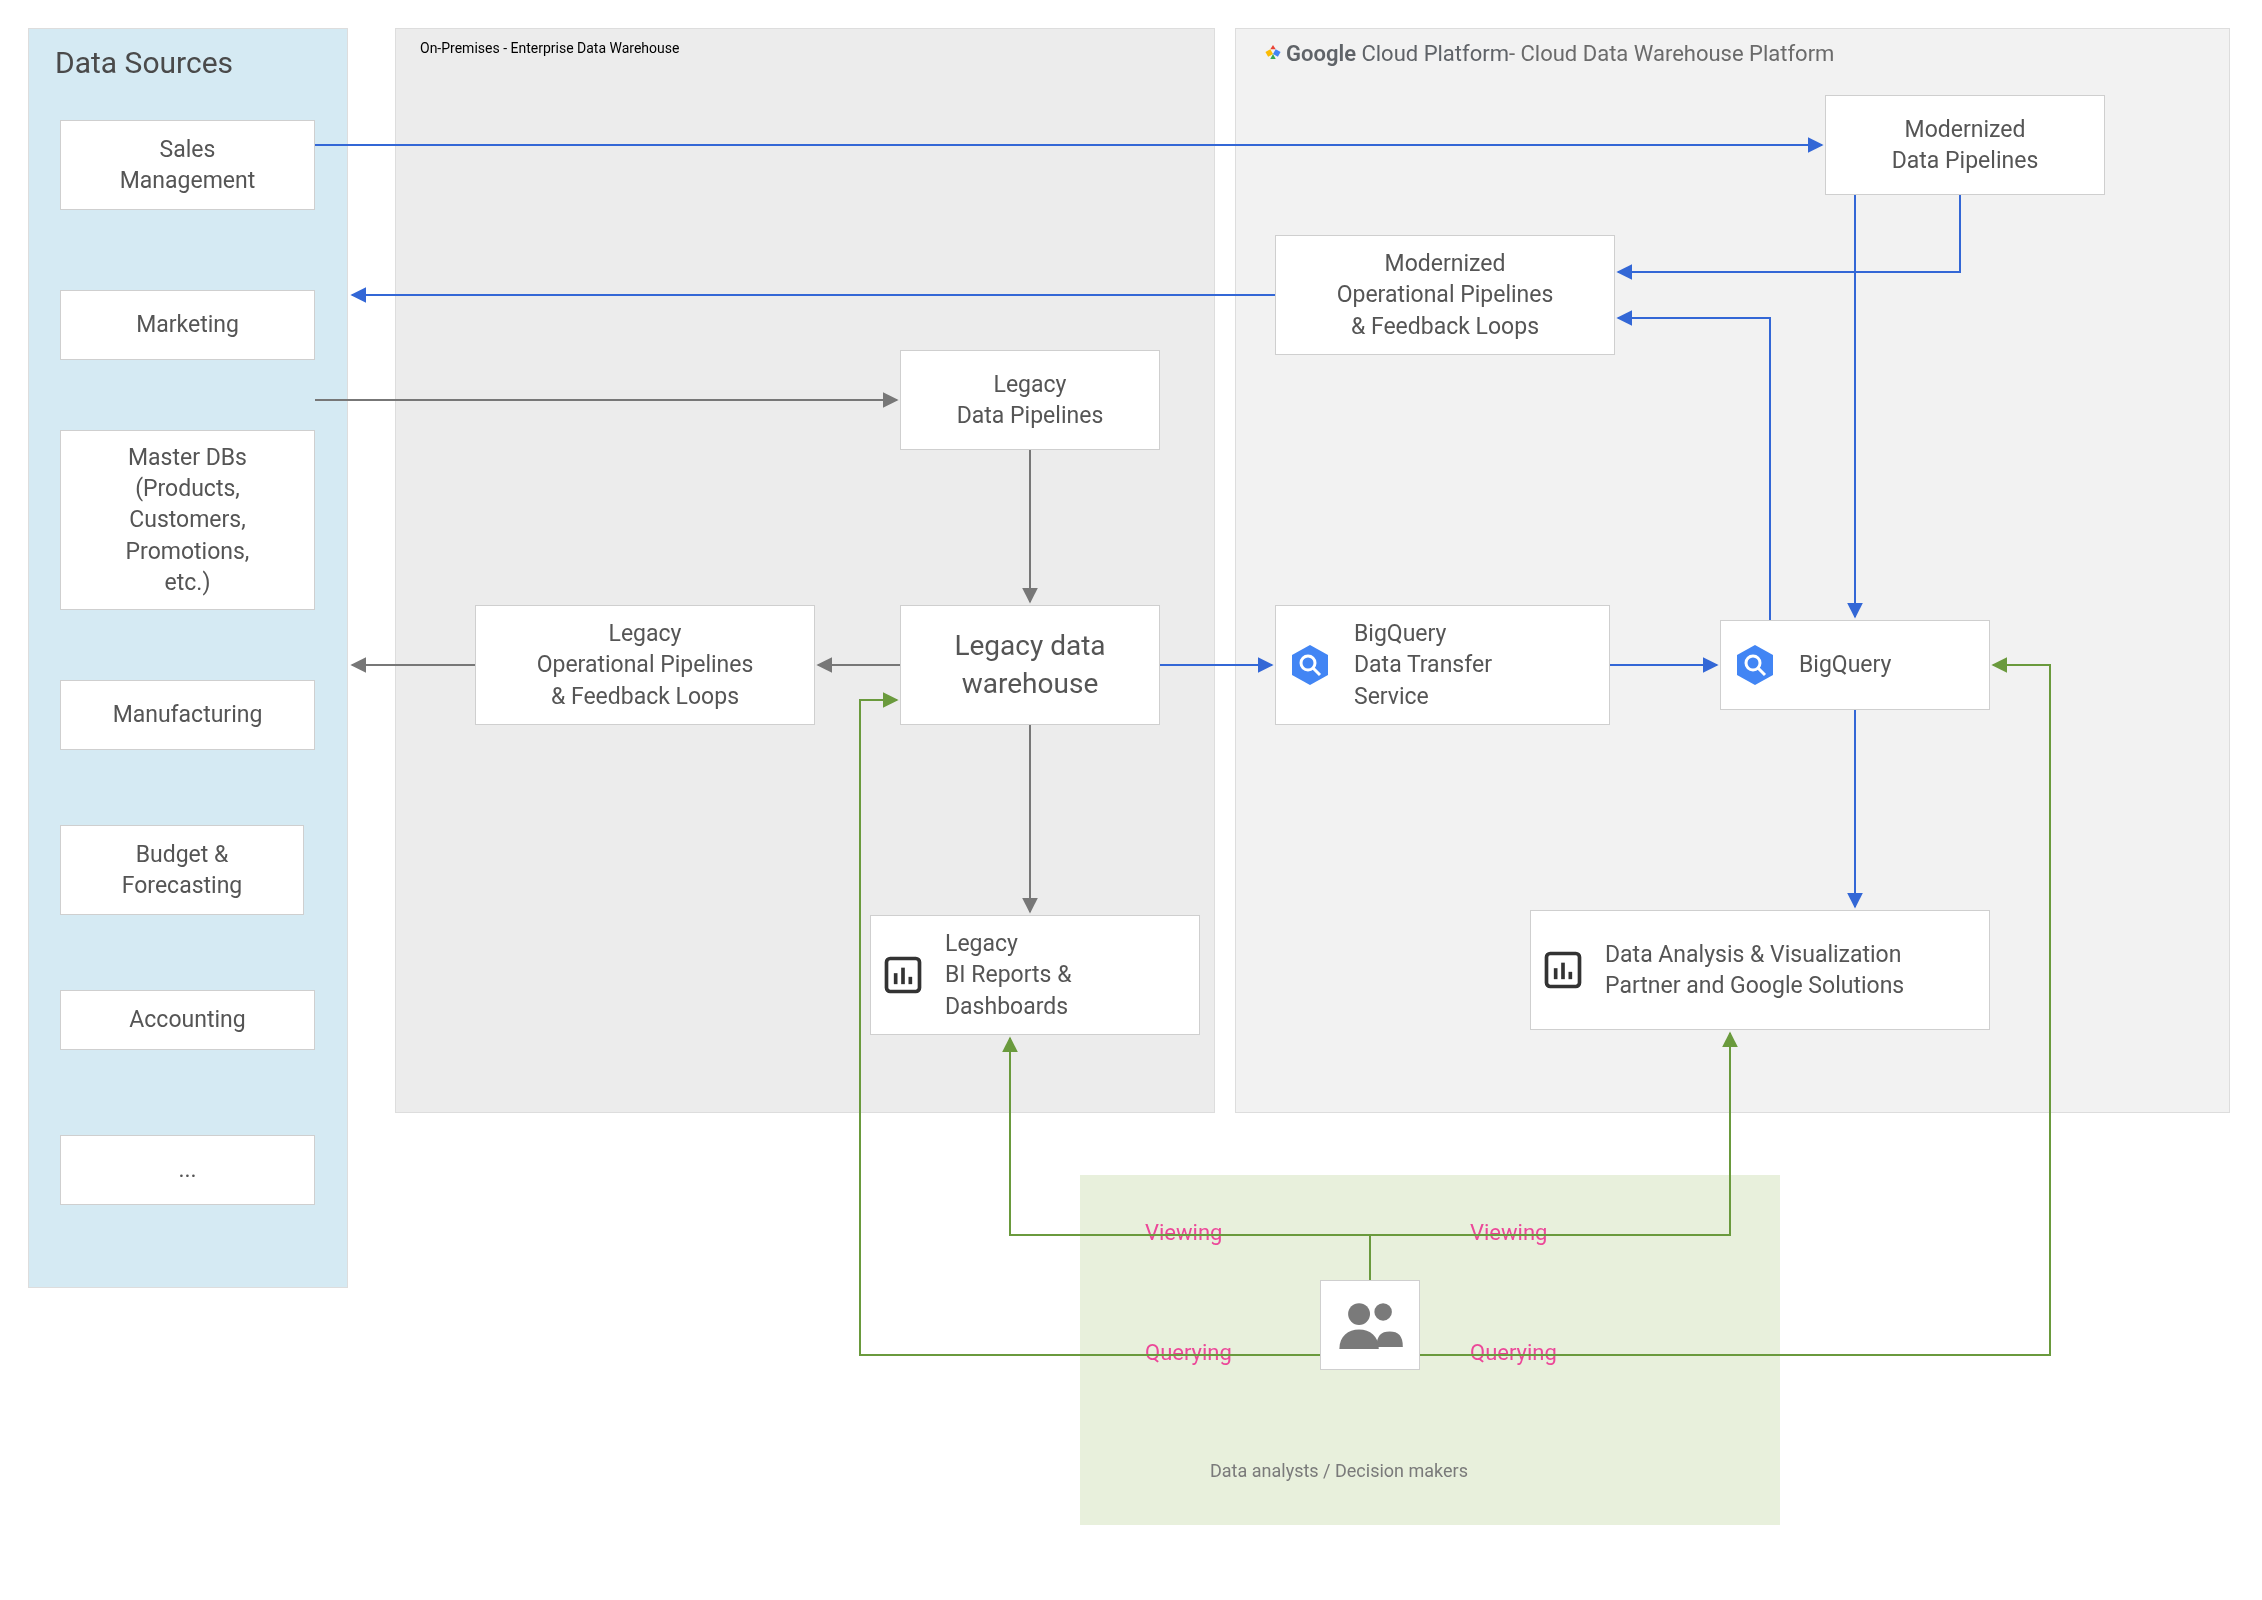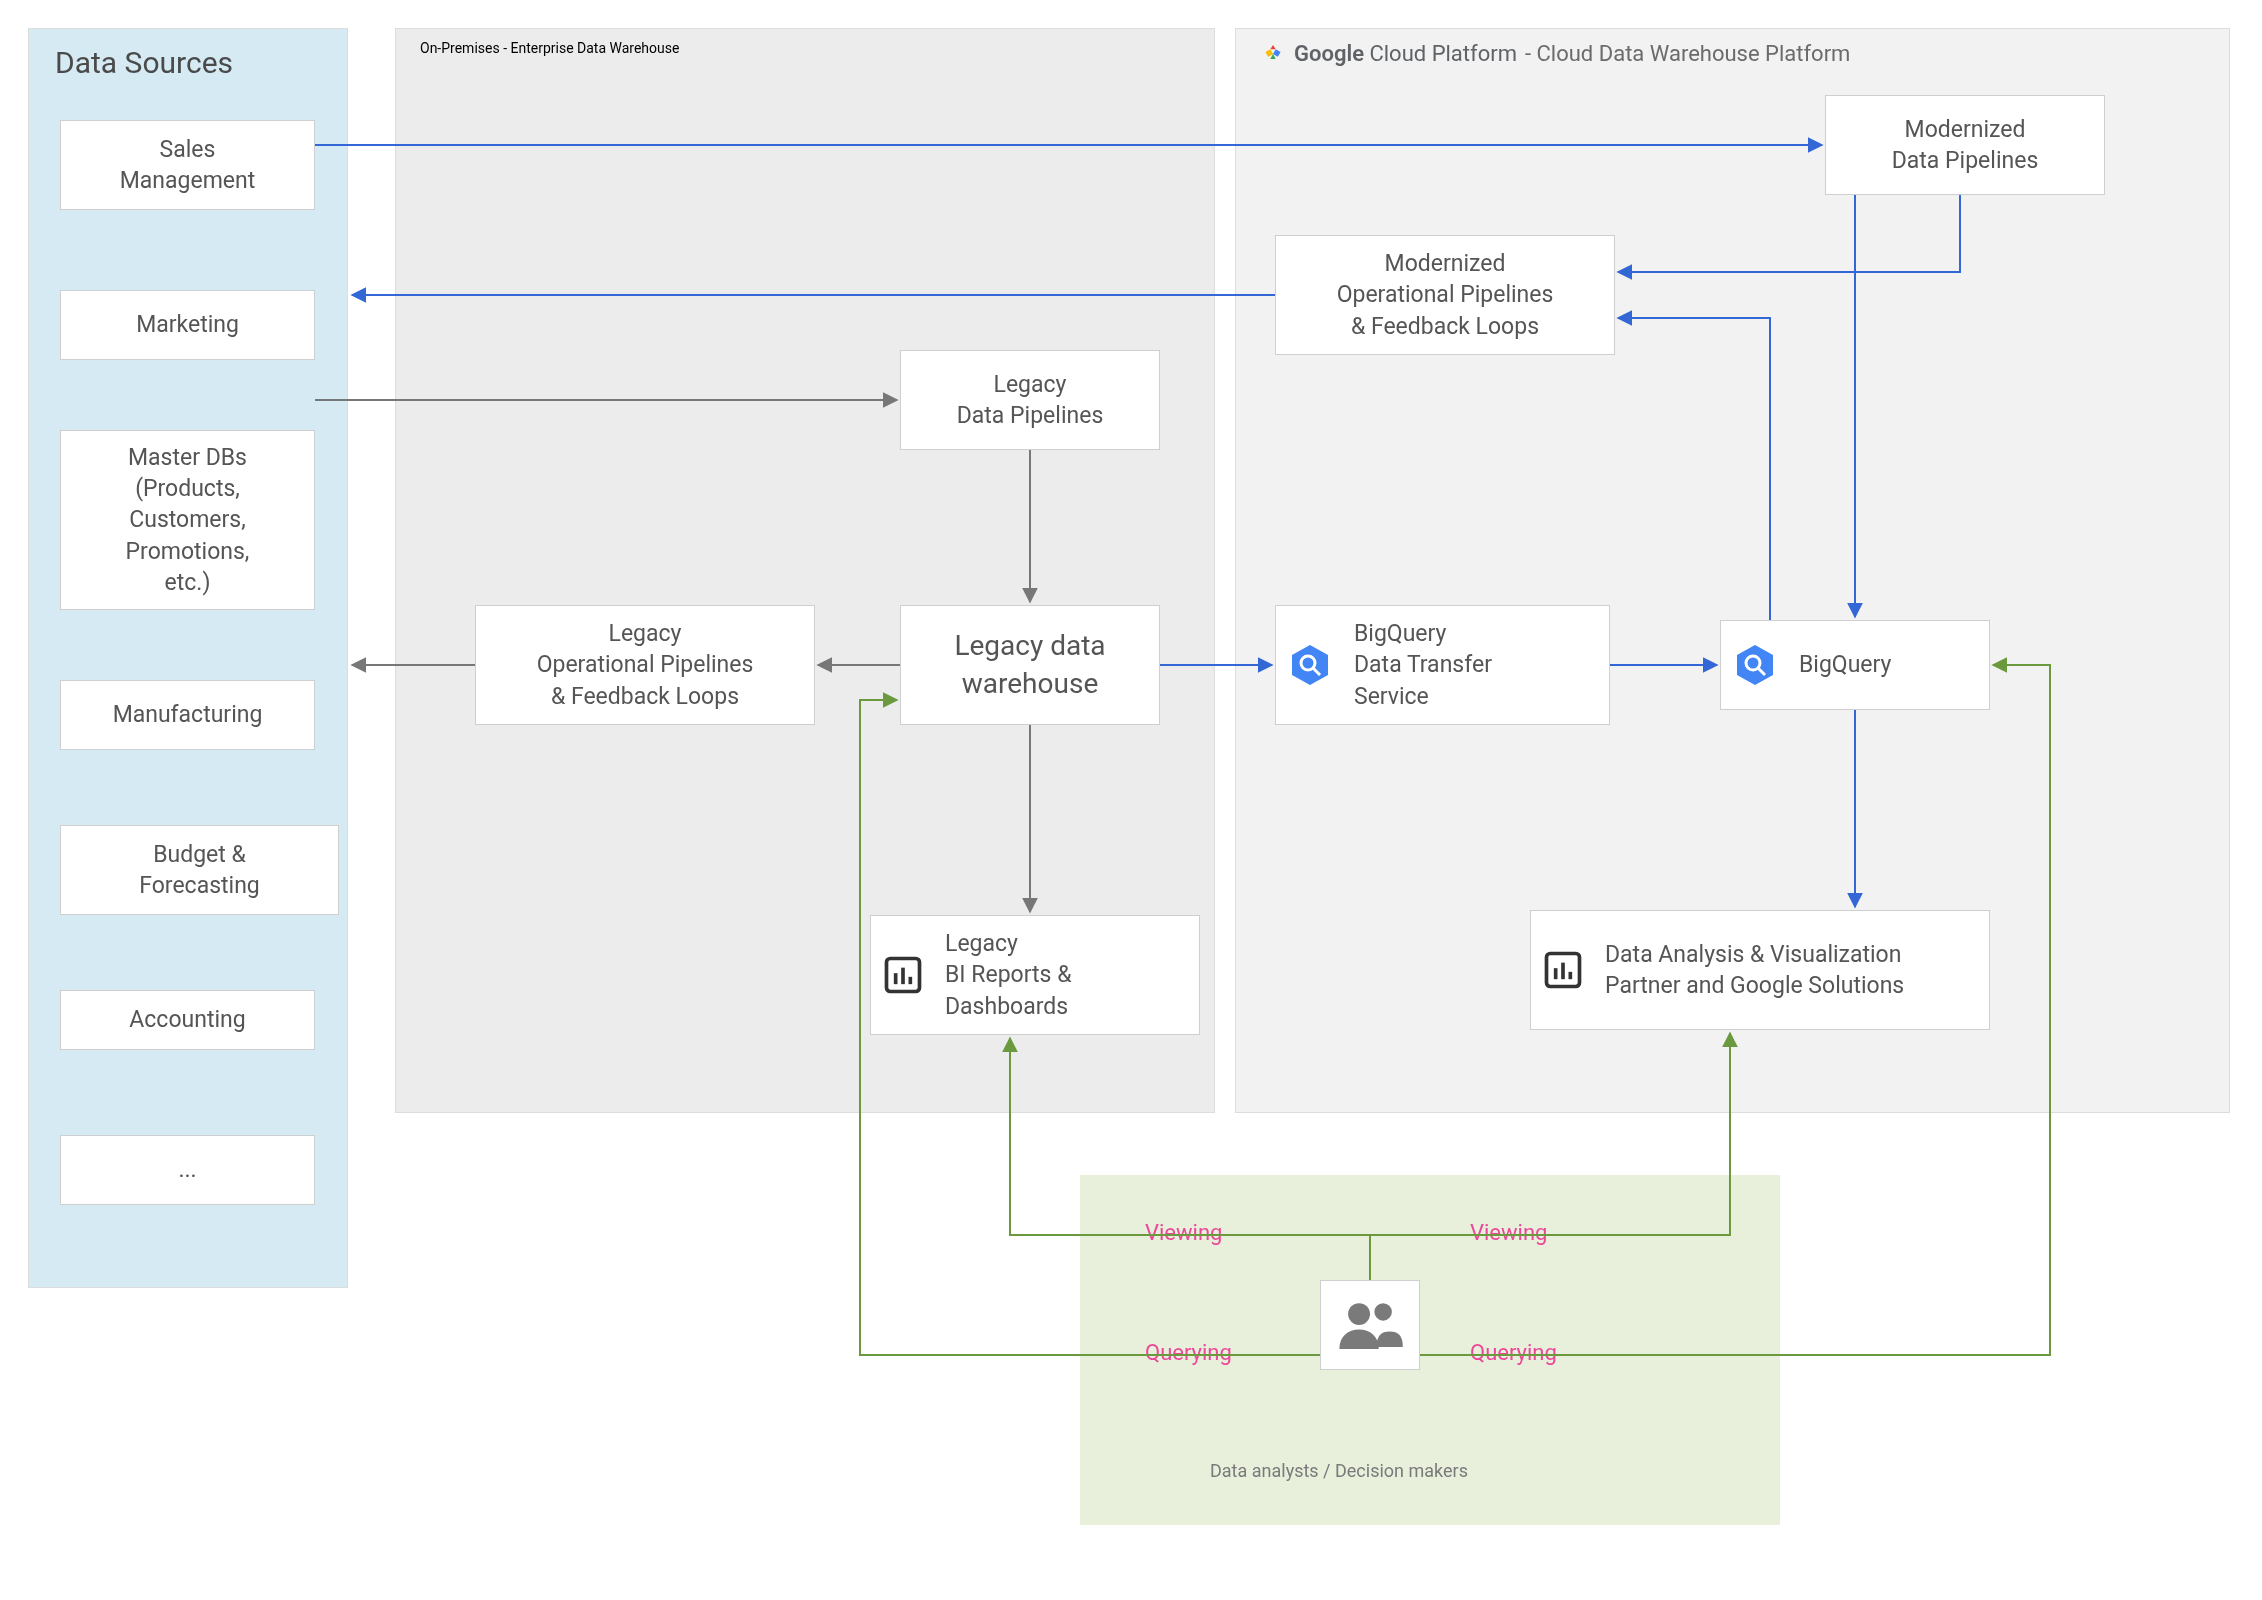--- a/index.html
+++ b/index.html
@@ -71,21 +71,20 @@
     position: absolute;
     font-size: 30px;
     color: #4a4a4a;
   }
   .gcp-title {
     position: absolute;
     font-size: 22px;
     color: #6b6b6b;
     display: flex;
     align-items: center;
-    gap: 8px;
   }
   .gcp-brand {
     color: #5f6368;
   }
   .gcp-brand .google { font-weight: 600; }
   .gcp-brand .cp { font-weight: 400; }
   .edge-label {
     position: absolute;
     font-size: 22px;
     color: #ec4899;
@@ -143,21 +142,21 @@
   <div class="box" style="left:60px; top:430px; width:255px; height:180px;">
     <span class="label-wrap">Master DBs
 (Products,
 Customers,
 Promotions,
 etc.)</span>
   </div>
   <div class="box" style="left:60px; top:680px; width:255px; height:70px;">
     <span class="label-wrap">Manufacturing</span>
   </div>
-  <div class="box" style="left:60px; top:825px; width:279px; height:90px;">
+  <div class="box" style="left:60px; top:825px; width:244px; height:90px;">
     <span class="label-wrap">Budget &amp;
 Forecasting</span>
   </div>
   <div class="box" style="left:60px; top:990px; width:255px; height:60px;">
     <span class="label-wrap">Accounting</span>
   </div>
   <div class="box" style="left:60px; top:1135px; width:255px; height:70px;">
     <span class="label-wrap">...</span>
   </div>
 

